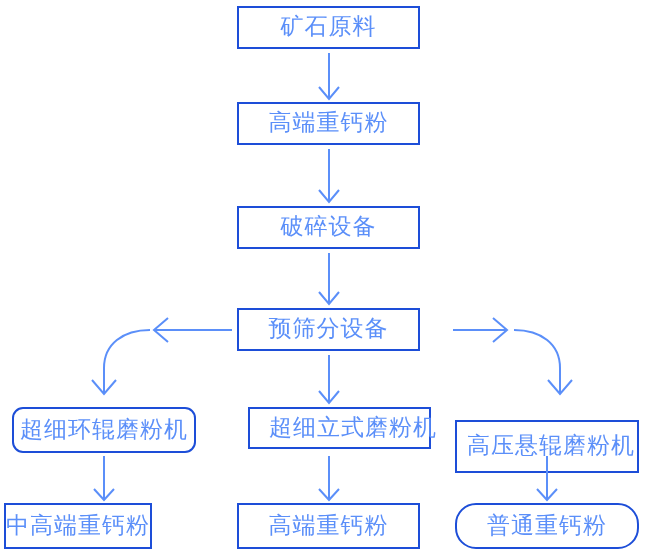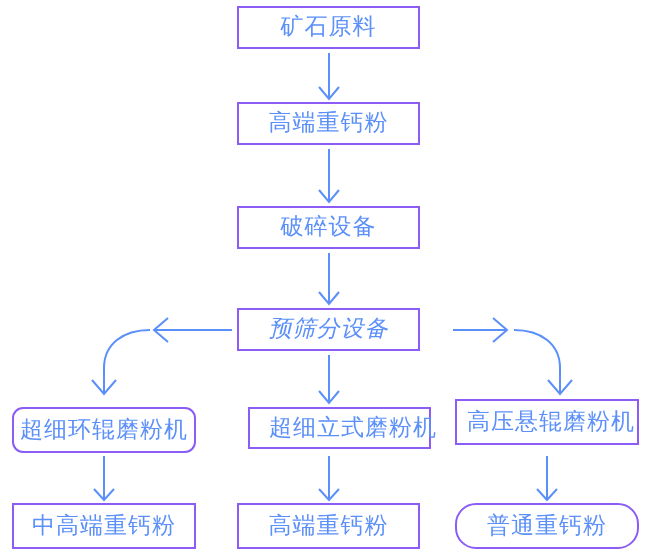--- a/index.html
+++ b/index.html
@@ -13,48 +13,48 @@
   #canvas {
     position: relative;
     width: 650px;
     height: 553px;
     background: #ffffff;
     overflow: hidden;
   }
   .node {
     position: absolute;
     box-sizing: border-box;
-    border: 2px solid #8b5cf6;
+    border: 2px solid #1d4ed8;
     background: #ffffff;
     color: #5b8ff9;
     display: flex;
     align-items: center;
     justify-content: center;
     font-size: 23px;
     line-height: 1;
     letter-spacing: 1px;
     white-space: nowrap;
     font-weight: 400;
   }
   .node-lbl {
     display: block;
     transform: translateY(-1px);
   }
   
   #n-ore      { left: 237px; top: 6px;   width: 183px; height: 43px; }
   #n-feeder   { left: 237px; top: 102px; width: 183px; height: 43px; }
   #n-crusher  { left: 237px; top: 206px; width: 183px; height: 43px; }
-  #n-screen   { left: 237px; top: 308px; width: 183px; height: 43px; font-style: italic; }
+  #n-screen   { left: 237px; top: 308px; width: 183px; height: 43px; }
   #n-mill-c   { left: 248px; top: 407px; width: 183px; height: 42px; padding-left: 27px; }
   #n-prod-c   { left: 237px; top: 503px; width: 183px; height: 46px; }
   
   #n-mill-l   { left: 12px;  top: 407px; width: 184px; height: 46px; border-radius: 11px; }
-  #n-prod-l   { left: 12px;  top: 503px; width: 184px; height: 46px; }
+  #n-prod-l   { left: 4px;  top: 503px; width: 148px; height: 46px; }
   
-  #n-mill-r   { left: 455px; top: 399px; width: 184px; height: 46px; padding-left: 8px; }
+  #n-mill-r   { left: 455px; top: 420px; width: 184px; height: 53px; padding-left: 8px; }
   #n-prod-r   { left: 455px; top: 503px; width: 184px; height: 46px; border-radius: 21px; }
 
   .arrow-svg {
     position: absolute;
     overflow: visible;
     pointer-events: none;
   }
   .arrow-svg path,
   .arrow-svg line,
   .arrow-svg polyline {

